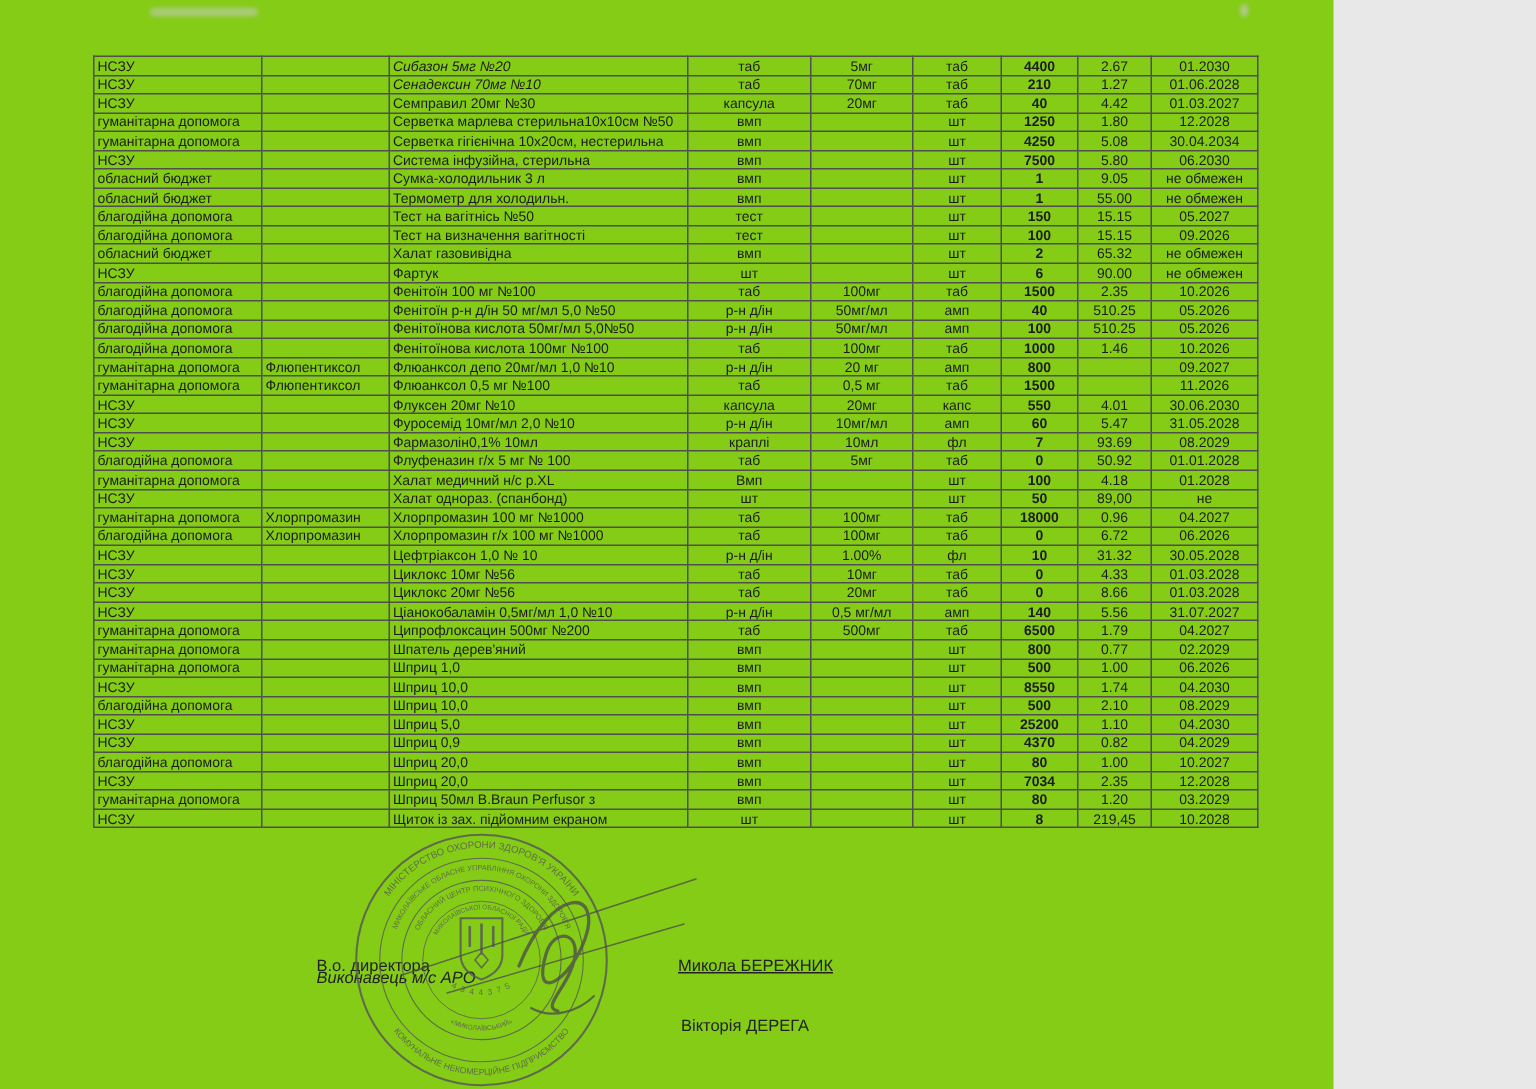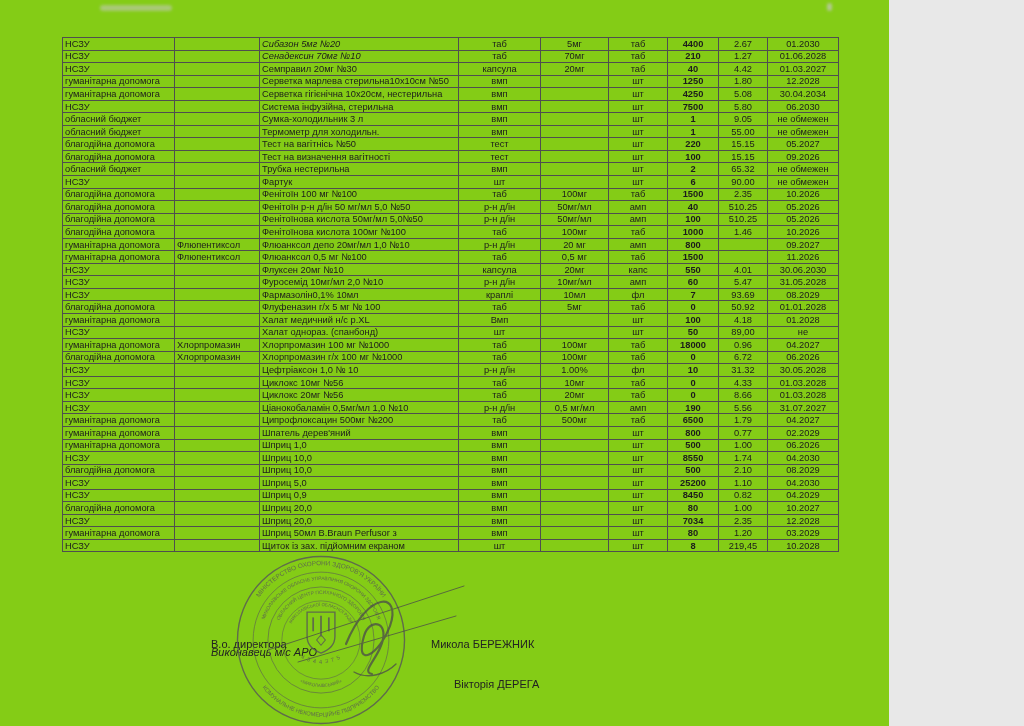--- a/index.html
+++ b/index.html
@@ -12,21 +12,21 @@
             table-layout:fixed;border:1.6px solid #333;}
   table.inv td{border:1px solid #4f4f4f;height:11.55px;line-height:10px;font-size:9.3px;
                padding:0 2px;overflow:hidden;white-space:nowrap;}
   .c-src,.c-inn,.c-name{text-align:left;}
   .c-form,.c-dose,.c-unit,.c-qty,.c-price,.c-date{text-align:center;}
   .c-qty{font-weight:bold;border-left:1.8px solid #262626;border-right:1.8px solid #262626;}
   td.italic{font-style:italic;}
   td.bold{font-weight:normal;}
   .sig-label,.sig-name{position:absolute;font-size:11px;color:#222;margin-left:43px;}
   .lab1{left:168px;top:638px;}
-  .nam1{left:388px;top:638px;}
+  .nam1{left:409px;top:638px;text-decoration:underline;}
   .lab2{left:168px;top:646px;font-style:italic;}
   .nam2{left:411px;top:678px;}
   .seal{position:absolute;left:234px;top:553px;width:174px;height:174px;opacity:.82;}
   .autograph{position:absolute;left:250px;top:552px;width:230px;height:155px;opacity:.75;}
 </style>
 </head>
 <body>
 
 <div class="page">
 
@@ -134,39 +134,39 @@
           <td class="c-price">55.00</td>
           <td class="c-date">не обмежен</td>
         </tr>
         <tr>
           <td class="c-src">благодійна допомога</td>
           <td class="c-inn"></td>
           <td class="c-name">Тест на вагітнісь №50</td>
           <td class="c-form">тест</td>
           <td class="c-dose"></td>
           <td class="c-unit">шт</td>
-          <td class="c-qty">220</td>
+          <td class="c-qty">150</td>
           <td class="c-price">15.15</td>
           <td class="c-date">05.2027</td>
         </tr>
         <tr>
           <td class="c-src">благодійна допомога</td>
           <td class="c-inn"></td>
           <td class="c-name">Тест на визначення вагітності</td>
           <td class="c-form">тест</td>
           <td class="c-dose"></td>
           <td class="c-unit">шт</td>
           <td class="c-qty">100</td>
           <td class="c-price">15.15</td>
           <td class="c-date">09.2026</td>
         </tr>
         <tr>
           <td class="c-src">обласний бюджет</td>
           <td class="c-inn"></td>
-          <td class="c-name">Трубка нестерильна</td>
+          <td class="c-name">Халат газовивідна</td>
           <td class="c-form">вмп</td>
           <td class="c-dose"></td>
           <td class="c-unit">шт</td>
           <td class="c-qty">2</td>
           <td class="c-price">65.32</td>
           <td class="c-date">не обмежен</td>
         </tr>
         <tr>
           <td class="c-src">НСЗУ</td>
           <td class="c-inn"></td>
@@ -365,21 +365,21 @@
           <td class="c-price">8.66</td>
           <td class="c-date">01.03.2028</td>
         </tr>
         <tr>
           <td class="c-src">НСЗУ</td>
           <td class="c-inn"></td>
           <td class="c-name bold">Ціанокобаламін 0,5мг/мл 1,0 №10</td>
           <td class="c-form">р-н д/ін</td>
           <td class="c-dose">0,5 мг/мл</td>
           <td class="c-unit">амп</td>
-          <td class="c-qty">190</td>
+          <td class="c-qty">140</td>
           <td class="c-price">5.56</td>
           <td class="c-date">31.07.2027</td>
         </tr>
         <tr>
           <td class="c-src">гуманітарна допомога</td>
           <td class="c-inn"></td>
           <td class="c-name">Ципрофлоксацин 500мг №200</td>
           <td class="c-form">таб</td>
           <td class="c-dose">500мг</td>
           <td class="c-unit">таб</td>
@@ -442,21 +442,21 @@
           <td class="c-price">1.10</td>
           <td class="c-date">04.2030</td>
         </tr>
         <tr>
           <td class="c-src">НСЗУ</td>
           <td class="c-inn"></td>
           <td class="c-name">Шприц 0,9</td>
           <td class="c-form">вмп</td>
           <td class="c-dose"></td>
           <td class="c-unit">шт</td>
-          <td class="c-qty">8450</td>
+          <td class="c-qty">4370</td>
           <td class="c-price">0.82</td>
           <td class="c-date">04.2029</td>
         </tr>
         <tr>
           <td class="c-src">благодійна допомога</td>
           <td class="c-inn"></td>
           <td class="c-name">Шприц 20,0</td>
           <td class="c-form">вмп</td>
           <td class="c-dose"></td>
           <td class="c-unit">шт</td>

